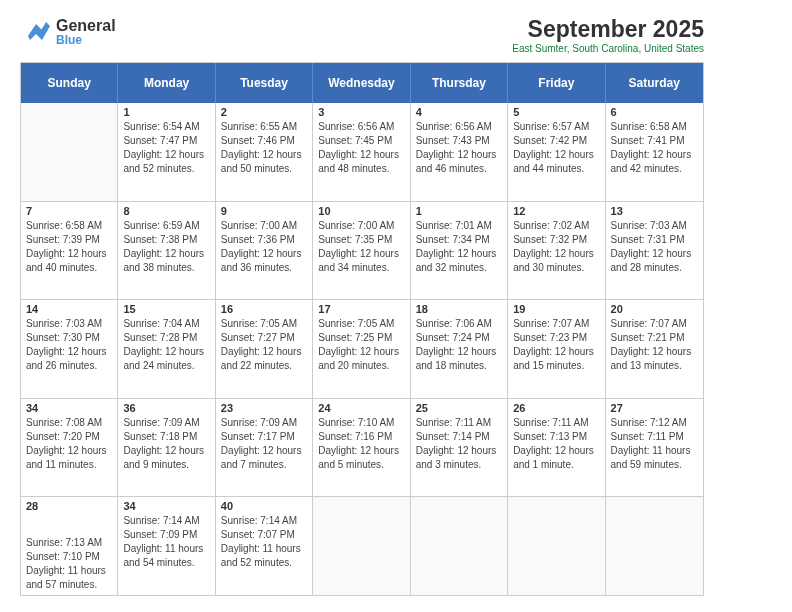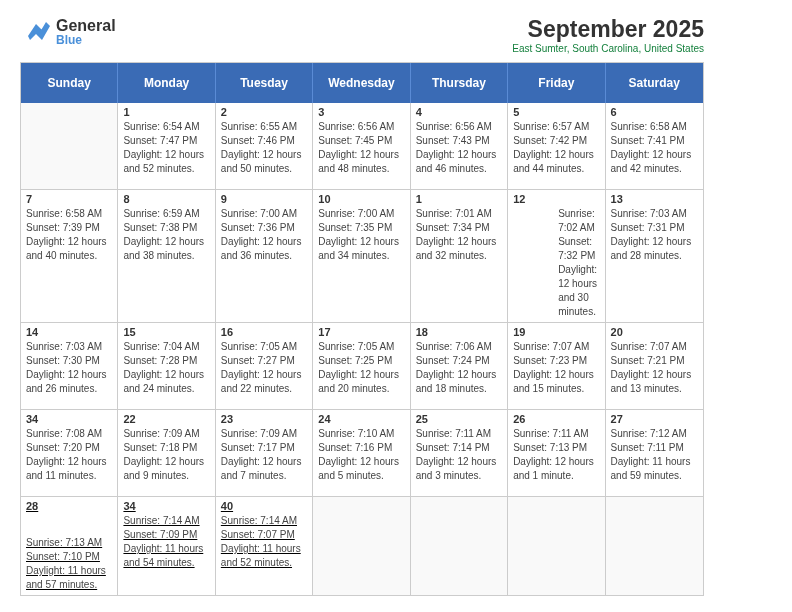--- a/index.html
+++ b/index.html
@@ -64,21 +64,20 @@
       flex-direction: column;
     }
     .calendar-row {
       display: grid;
       grid-template-columns: repeat(7, 1fr);
       flex: 1;
       border-bottom: 1px solid #ccc;
     }
     .calendar-row:last-child {
       border-bottom: none;
-      text-decoration: underline;
     }
     .calendar-cell {
       border-right: 1px solid #ccc;
       padding: 3px 5px;
       font-size: 9.5px;
       color: #333;
       vertical-align: top;
       min-height: 0;
     }
     .calendar-cell:last-child {
@@ -230,21 +229,21 @@
           </div>
           <div class="calendar-cell">
             <div class="cell-date">1</div>
             <div class="cell-info" style="white-space: pre-line;">Sunrise: 7:01 AM
 Sunset: 7:34 PM
 Daylight: 12 hours
 and 32 minutes.</div>
           </div>
           <div class="calendar-cell">
             <div class="cell-date">12</div>
-            <div class="cell-info" style="white-space: pre-line; margin-left: 45px;">Sunrise: 7:02 AM
+            <div class="cell-info" style="white-space: pre-line;">Sunrise: 7:02 AM
 Sunset: 7:32 PM
 Daylight: 12 hours
 and 30 minutes.</div>
           </div>
           <div class="calendar-cell">
             <div class="cell-date">13</div>
             <div class="cell-info" style="white-space: pre-line;">Sunrise: 7:03 AM
 Sunset: 7:31 PM
 Daylight: 12 hours
 and 28 minutes.</div>
@@ -303,21 +302,21 @@
         </div>
         <div class="calendar-row">
           <div class="calendar-cell">
             <div class="cell-date">34</div>
             <div class="cell-info" style="white-space: pre-line;">Sunrise: 7:08 AM
 Sunset: 7:20 PM
 Daylight: 12 hours
 and 11 minutes.</div>
           </div>
           <div class="calendar-cell">
-            <div class="cell-date">22</div>
+            <div class="cell-date">36</div>
             <div class="cell-info" style="white-space: pre-line;">Sunrise: 7:09 AM
 Sunset: 7:18 PM
 Daylight: 12 hours
 and 9 minutes.</div>
           </div>
           <div class="calendar-cell">
             <div class="cell-date">23</div>
             <div class="cell-info" style="white-space: pre-line;">Sunrise: 7:09 AM
 Sunset: 7:17 PM
 Daylight: 12 hours

